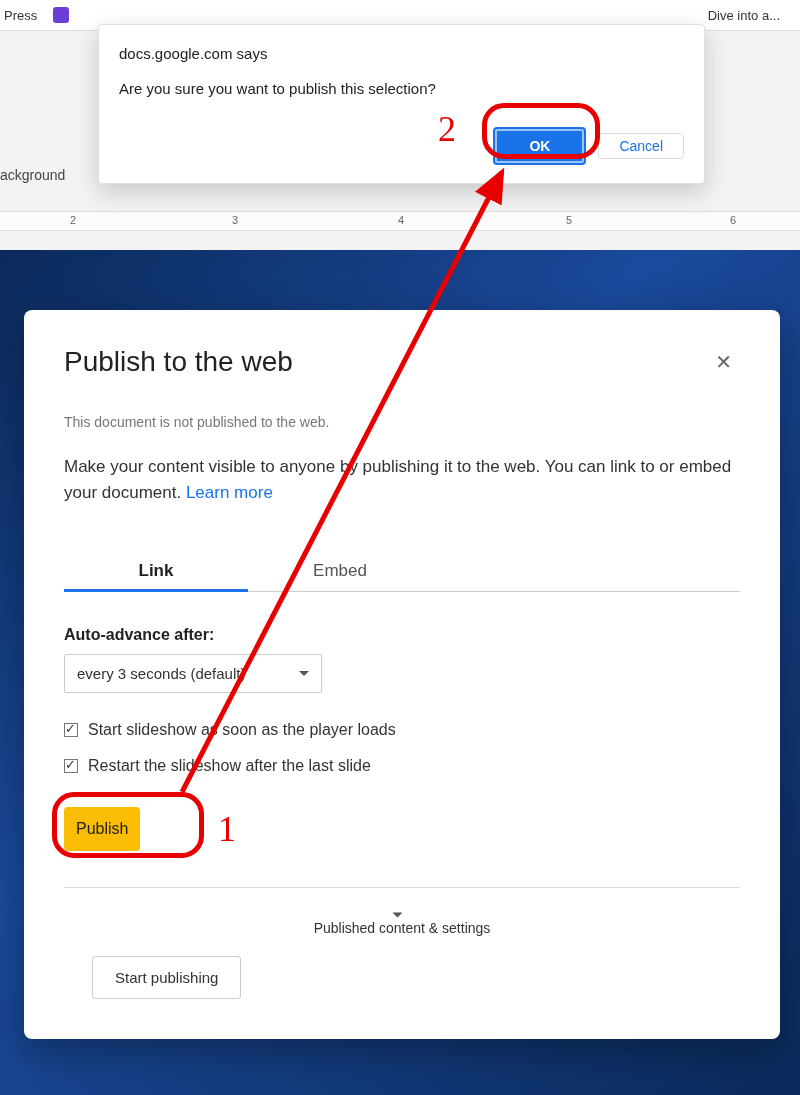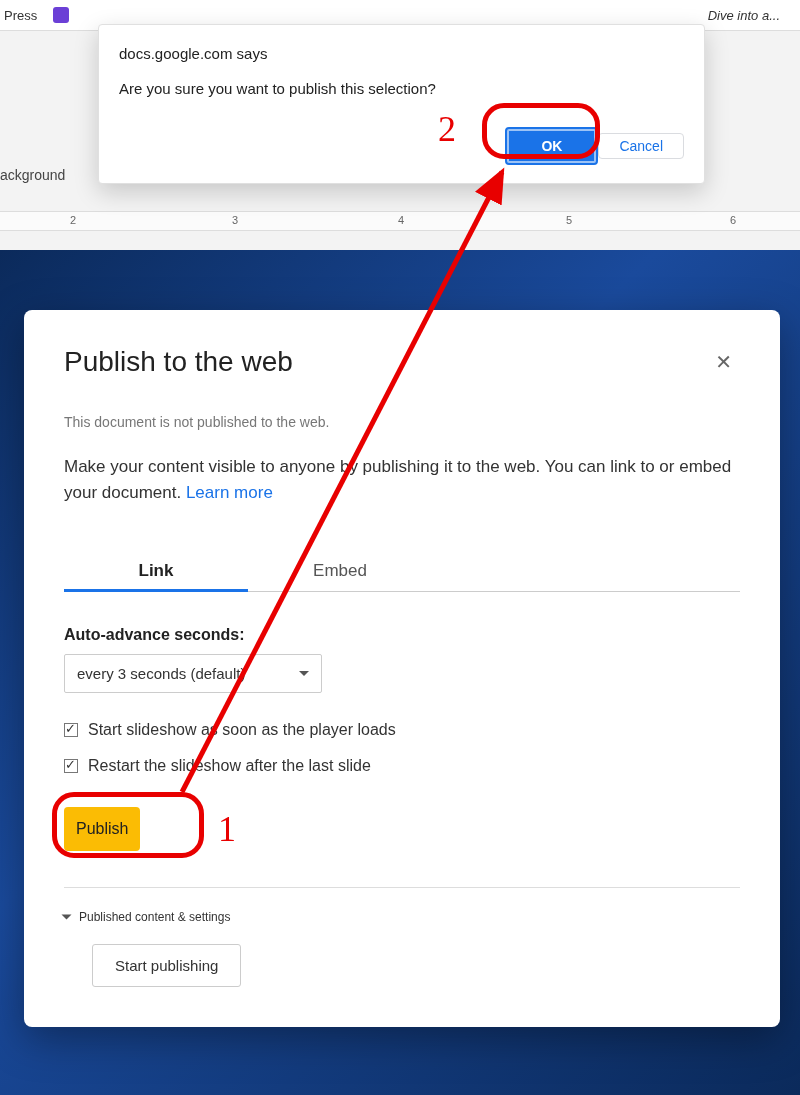--- a/index.html
+++ b/index.html
@@ -25,21 +25,21 @@
     align-items: center;
     padding: 0 4px;
   }
   .bookmark-item { display: flex; align-items: center; margin-right: 16px; white-space: nowrap; }
   .bookmark-favicon {
     width: 16px; height: 16px;
     border-radius: 3px;
     margin-right: 6px;
     display: inline-block;
   }
-  .bookmarks-right { margin-left: auto; font-style: italic; }
+  .bookmarks-right { margin-left: auto; }
 
   
   .app-chrome {
     position: absolute;
     top: 30px; left: 0; right: 0;
     height: 220px;
     background: #f3f3f3;
     border-top: 1px solid #ddd;
   }
   .toolbar-row {
@@ -90,21 +90,21 @@
   }
   .confirm-msg {
     font-size: 15px;
     color: #222;
     margin-bottom: 30px;
   }
   .confirm-actions {
     display: flex;
     justify-content: flex-end;
     align-items: center;
-    gap: 0;
+    gap: 12px;
   }
   .btn-ok {
     background: #1a73e8;
     color: #fff;
     border: 2px solid #1a73e8;
     border-radius: 4px;
     outline: 2px solid #9cc3f6;
     outline-offset: -4px;
     font-size: 14px;
     font-weight: 600;
@@ -260,23 +260,24 @@
 
   .divider {
     border: none;
     border-top: 1px solid #ddd;
     margin: 36px 0 22px 0;
   }
 
   .disclosure {
     display: flex;
     align-items: center;
-    font-size: 12px;
-    color: #333;
-    cursor: pointer;
+    font-size: 14px;
+    color: #333;
+    cursor: pointer;
+    flex-direction: column;
   }
 
   .start-pub {
     margin-top: 20px;
     margin-left: 28px;
     background: #fff;
     border: 1px solid #ccc;
     border-radius: 3px;
     padding: 12px 22px;
     font-size: 15px;
@@ -343,21 +344,21 @@
   <div class="not-published">This document is not published to the web.</div>
   <div class="make-content">
     <span>Make your content visible to anyone by publishing it to the web. You can link to or embed your document. </span><span class="learn-more">Learn more</span>
   </div>
 
   <div class="tabs">
     <div class="tab active">Link</div>
     <div class="tab">Embed</div>
   </div>
 
-  <div class="auto-adv-label">Auto-advance seconds:</div>
+  <div class="auto-adv-label">Auto-advance after:</div>
   <div class="auto-adv-select">
     <span>every 3 seconds (default)</span>
     <span class="caret-down"></span>
   </div>
 
   <div class="checkbox-row first">
     <span class="chk checked"></span>
     <span>Start slideshow as soon as the player loads</span>
   </div>
   <div class="checkbox-row">

